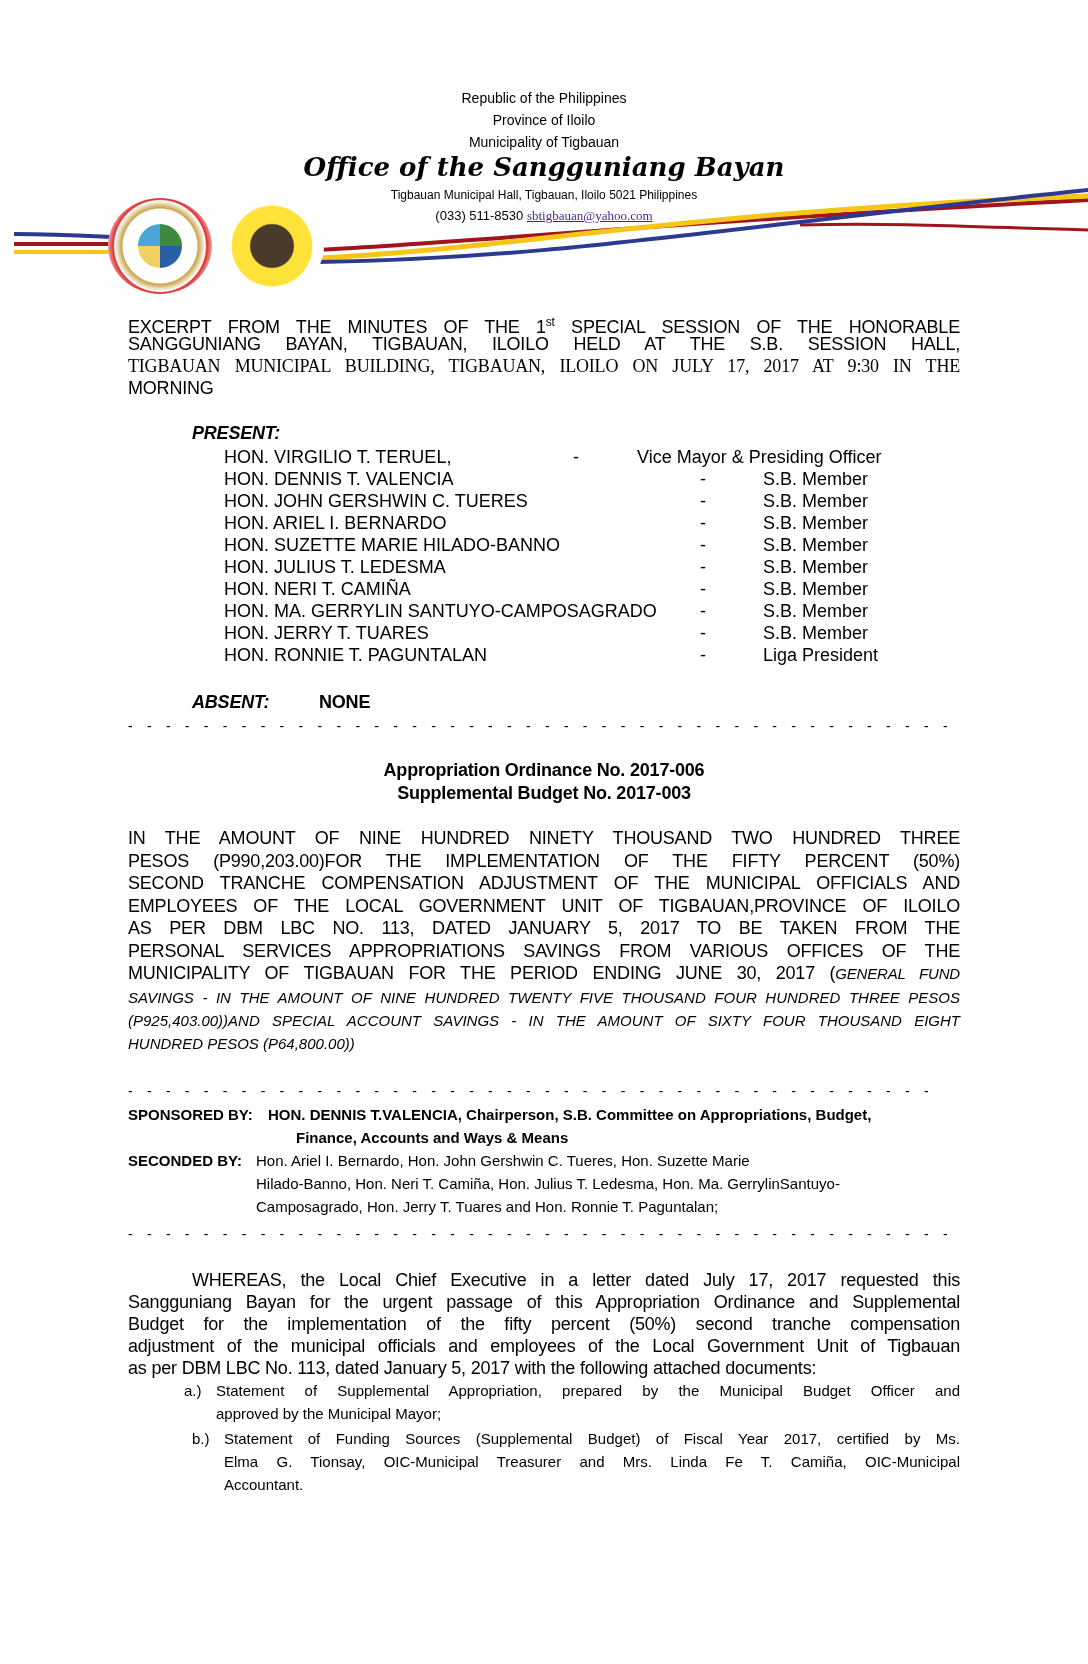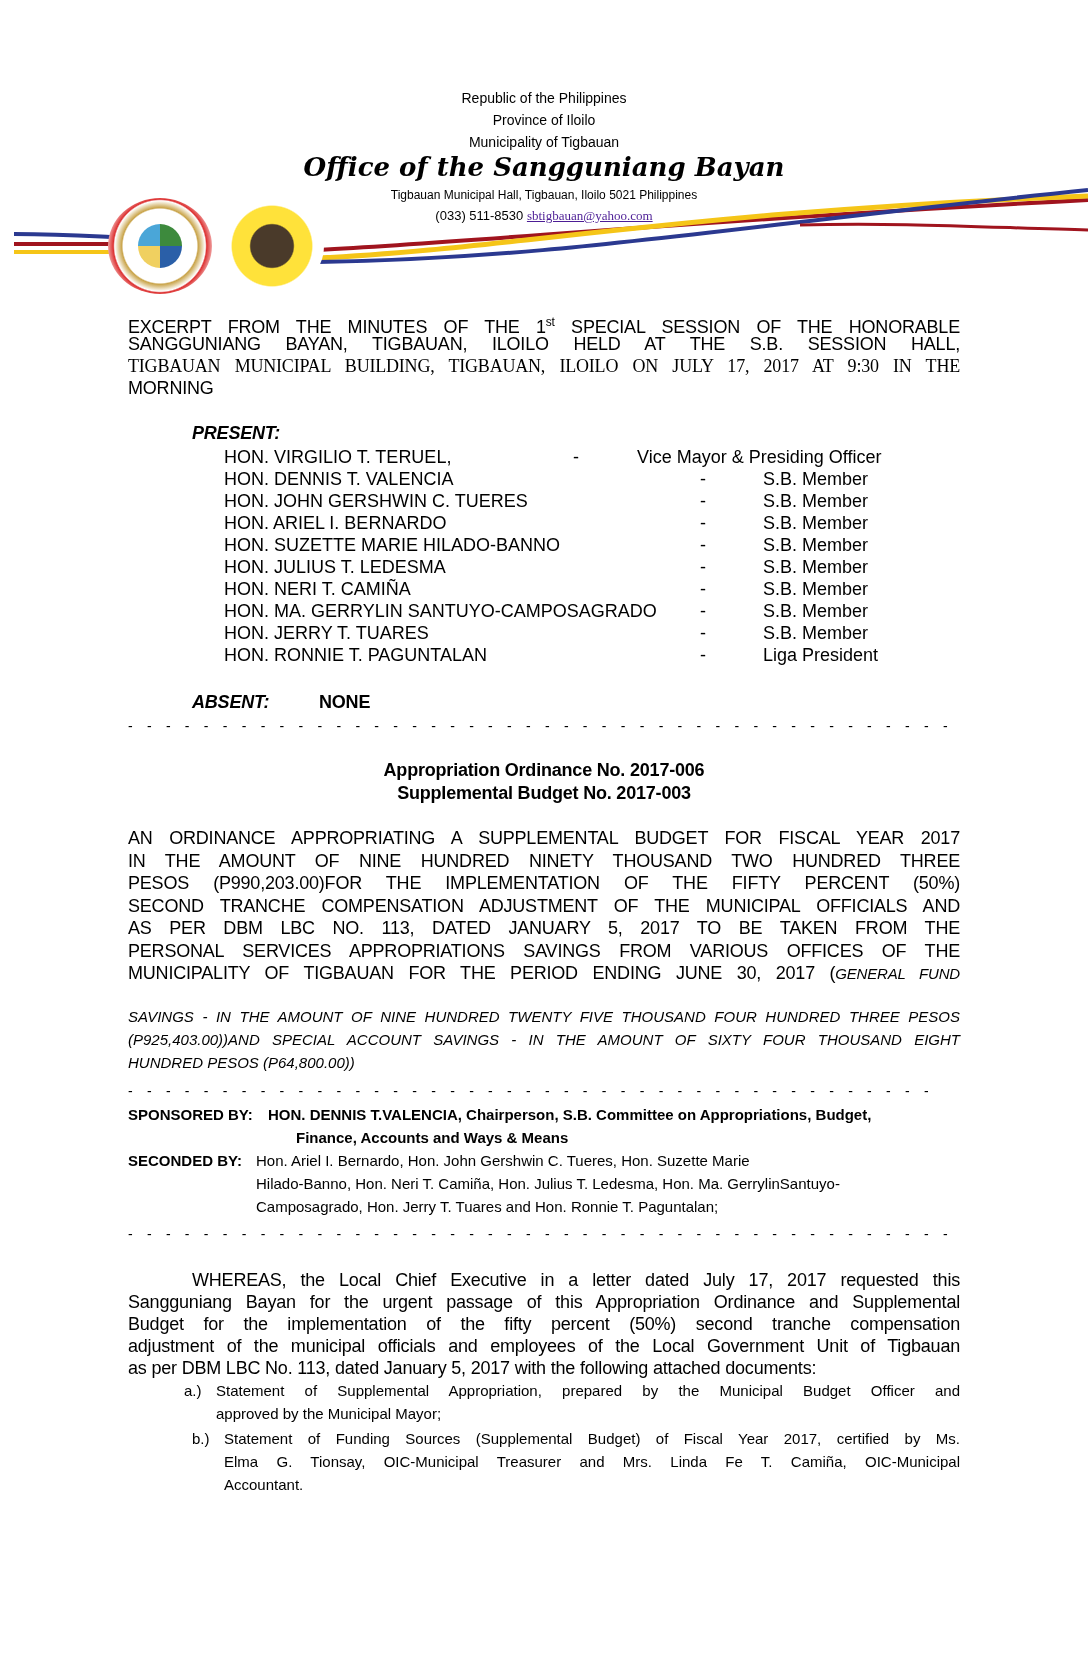--- a/index.html
+++ b/index.html
@@ -112,28 +112,28 @@
 
 <div class="abs body-text" style="left:192px;top:692px;font-weight:bold;font-style:italic;">ABSENT:</div>
 <div class="abs body-text" style="left:319px;top:692px;font-weight:bold;">NONE</div>
 
 <div class="abs dash" style="left:128px;top:718px;width:832px;">- - - - - - - - - - - - - - - - - - - - - - - - - - - - - - - - - - - - - - - - - - - - - - - - - - - - - - - - - - - - - - - - - - - -</div>
 
 <div class="abs body-text" style="left:0;width:1088px;text-align:center;top:760px;font-weight:bold;">Appropriation Ordinance No. 2017-006</div>
 <div class="abs body-text" style="left:0;width:1088px;text-align:center;top:783px;font-weight:bold;">Supplemental Budget No. 2017-003</div>
 
 <div class="abs" style="left:128px;top:827px;width:832px;" id="ord-lines">
-    <div class="body-text just" style="line-height: 22.5px;">AN ORDINANCE APPROPRIATING A SUPPLEMENTAL BUDGET FOR FISCAL YEAR 2017</div>
     <div class="body-text just" style="line-height: 22.5px;">IN THE AMOUNT OF NINE HUNDRED NINETY THOUSAND TWO HUNDRED THREE</div>
     <div class="body-text just" style="line-height: 22.5px;">PESOS (P990,203.00)FOR THE IMPLEMENTATION OF THE FIFTY PERCENT (50%)</div>
     <div class="body-text just" style="line-height: 22.5px;">SECOND TRANCHE COMPENSATION ADJUSTMENT OF THE MUNICIPAL OFFICIALS AND</div>
+    <div class="body-text just" style="line-height: 22.5px;">EMPLOYEES OF THE LOCAL GOVERNMENT UNIT OF TIGBAUAN,PROVINCE OF ILOILO</div>
     <div class="body-text just" style="line-height: 22.5px;">AS PER DBM LBC NO. 113, DATED JANUARY 5, 2017 TO BE TAKEN FROM THE</div>
     <div class="body-text just" style="line-height: 22.5px;">PERSONAL SERVICES APPROPRIATIONS SAVINGS FROM VARIOUS OFFICES OF THE</div>
     <div class="body-text just" style="line-height: 22.5px;"><span>MUNICIPALITY OF TIGBAUAN FOR THE PERIOD ENDING JUNE 30, 2017 (</span><i class="calibri" style="font-size:15px;">GENERAL FUND</i></div>
-    <div class="calibri just" style="font-style: italic; line-height: 23px; margin-top: 19px;">SAVINGS - IN THE AMOUNT OF NINE HUNDRED TWENTY FIVE THOUSAND FOUR HUNDRED THREE PESOS</div>
+    <div class="calibri just" style="font-style: italic; line-height: 23px;">SAVINGS - IN THE AMOUNT OF NINE HUNDRED TWENTY FIVE THOUSAND FOUR HUNDRED THREE PESOS</div>
     <div class="calibri just" style="font-style: italic; line-height: 23px;">(P925,403.00))AND SPECIAL ACCOUNT SAVINGS - IN THE AMOUNT OF SIXTY FOUR THOUSAND EIGHT</div>
     <div class="calibri" style="font-style: italic; line-height: 23px;">HUNDRED PESOS (P64,800.00))</div>
   </div>
 
 <div class="abs dash" style="left:128px;top:1083px;width:800px;">- - - - - - - - - - - - - - - - - - - - - - - - - - - - - - - - - - - - - - - - - - - - - - - - - - - - - - - - - - - - - - - - - - - -</div>
 
 <div class="abs calibri" style="left:128px;top:1106px;font-weight:bold;">SPONSORED BY:</div>
 <div class="abs calibri" style="left:268px;top:1106px;font-weight:bold;">HON. DENNIS T.VALENCIA, Chairperson, S.B. Committee on Appropriations, Budget,</div>
 <div class="abs calibri" style="left:296px;top:1129px;font-weight:bold;">Finance, Accounts and Ways &amp; Means</div>
 <div class="abs calibri" style="left:128px;top:1152px;font-weight:bold;">SECONDED BY:</div>

